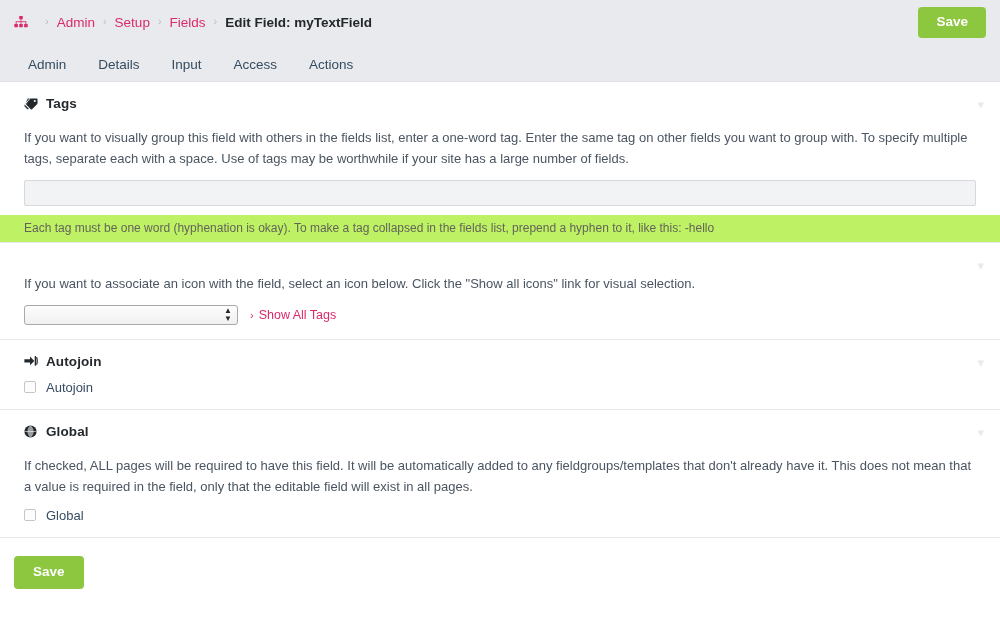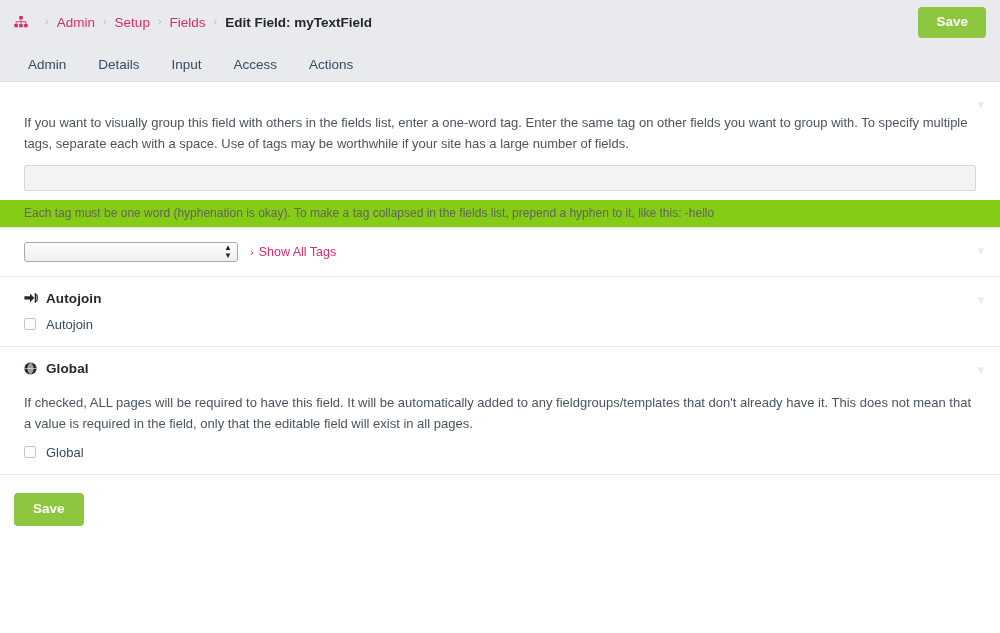--- a/index.html
+++ b/index.html
@@ -147,21 +147,21 @@
     border: 1px solid #d6d8db;
     background: #f2f3f4;
     border-radius: 2px;
     padding: 3px 7px;
     font-family: "Liberation Sans", sans-serif;
     font-size: 13px;
     color: #354b60;
     display: block;
   }
   .notes {
-    background: #84cc16;
+    background: #bef264;
     color: #63645a;
     font-size: 12px;
     line-height: 1.55;
     padding: 4px 0 4px 0;
     margin: 9px -14px -14px -24px;
     padding-left: 24px;
     padding-right: 14px;
   }
 
   .icon-row {
@@ -282,32 +282,43 @@
   <div class="tab">Admin</div>
   <div class="tab">Details</div>
   <div class="tab">Input</div>
   <div class="tab">Access</div>
   <div class="tab">Actions</div>
 </div>
 
 <div class="form-wrap">
 
   <div class="section">
+    <div class="sec-head">
+      <span class="sec-icon">
+        <svg width="14" height="12" viewBox="0 0 16 14" fill="currentColor">
+          <path d="M7.2 0.6 L14.6 0.6 C15.2 0.6 15.6 1 15.6 1.6 L15.6 6.2 C15.6 6.6 15.4 6.9 15.1 7.2 L9.2 13.1 C8.8 13.5 8.2 13.5 7.8 13.1 L2.6 7.9 C2.2 7.5 2.2 6.9 2.6 6.5 L7.2 0.6 Z"></path>
+          <circle cx="12.4" cy="3.6" r="1.15" fill="#ffffff"></circle>
+          <path d="M4.2 0.6 L6.4 0.6 L1.2 6.5 C0.7 7 0.7 7.6 1.2 8.1 L5.6 12.6 L4.6 13.1 C4.3 13.3 3.9 13.2 3.6 13 L0.5 9.9 C0.1 9.5 0.1 8.9 0.5 8.5 Z" opacity="0.92"></path>
+        </svg>
+      </span>
+      <span class="sec-title">Tags</span>
+    </div>
     <span class="collapse-chev">▾</span>
 
     <p class="sec-desc">If you want to visually group this field with others in the fields list, enter a one-word tag. Enter the same tag on other fields you want to group with. To specify multiple tags, separate each with a space. Use of tags may be worthwhile if your site has a large number of fields.</p>
 
     <input class="text-input" type="text" value="" placeholder="" style="">
 
     <div class="notes">Each tag must be one word (hyphenation is okay). To make a tag collapsed in the fields list, prepend a hyphen to it, like this: -hello</div>
   </div>
 
   <div class="section">
     <span class="collapse-chev">▾</span>
 
+    <p class="sec-desc">If you want to associate an icon with the field, select an icon below. Click the "Show all icons" link for visual selection.</p>
 
     <div class="icon-row">
       <div class="icon-select">
         <span></span>
         <span class="spin">
           <span>▲</span>
           <span>▼</span>
         </span>
       </div>
       <a class="show-icons-link">

